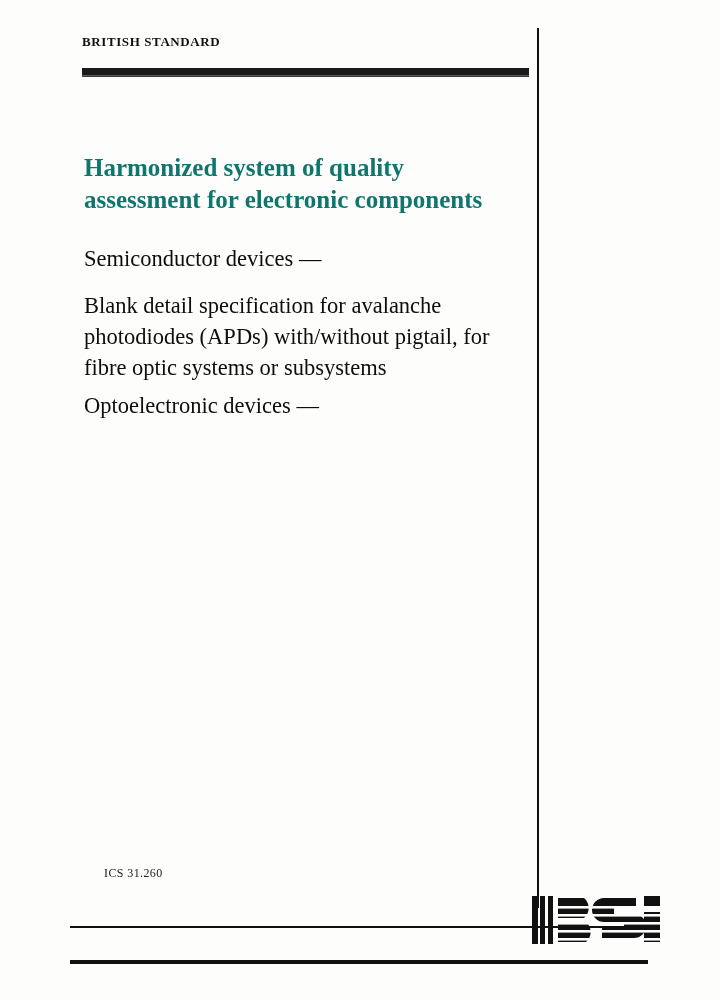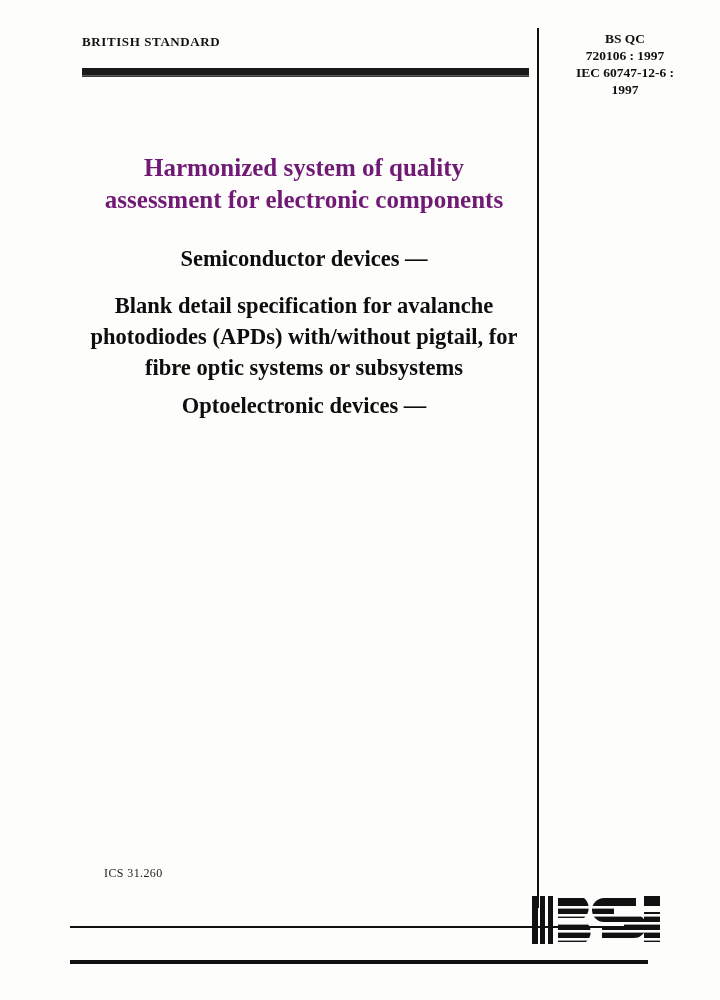--- a/index.html
+++ b/index.html
@@ -8,21 +8,20 @@
     background: #ffffff;
   }
   .page {
     position: relative;
     width: 720px;
     height: 1000px;
     background: #fdfdfb;
     font-family: "Liberation Serif", "DejaVu Serif", serif;
     color: #111;
     overflow: hidden;
-    text-align: center;
   }
 
   
   .header-label {
     position: absolute;
     left: 82px;
     top: 34px;
     font-family: "Liberation Serif", serif;
     font-weight: bold;
     font-size: 13px;
@@ -77,26 +76,26 @@
     position: absolute;
     left: 84px;
     top: 152px;
     width: 440px;
   }
   .title-main {
     font-family: "Liberation Serif", serif;
     font-weight: bold;
     font-size: 25px;
     line-height: 32px;
-    color: #701a75;
+    color: #0f766e;
     margin: 0 0 26px 0;
   }
   .subtitle {
     font-family: "Liberation Serif", serif;
-    font-weight: bold;
+    font-weight: normal;
     font-size: 22.5px;
     line-height: 34px;
     color: #0d0d0d;
     margin: 0 0 6px 0;
   }
   .subtitle.block {
     margin-top: 14px;
     line-height: 31px;
   }
 
@@ -149,26 +148,20 @@
   }
   .bsi-logo svg { display: block; }
 </style>
 </head>
 <body>
 
 <div class="page">
 
   <div class="header-label">BRITISH STANDARD</div>
 
-  <div class="ref-block">
-    <div>BS QC</div>
-    <div>720106 : 1997</div>
-    <div>IEC 60747-12-6 :</div>
-    <div>1997</div>
-  </div>
 
   <div class="rule-top"></div>
   <div class="v-rule"></div>
 
   <div class="title-area">
     <h1 class="title-main">Harmonized system of quality assessment for electronic components</h1>
 
     <div class="subtitle">Semiconductor devices —</div>
 
     <div class="subtitle block">Blank detail specification for avalanche photodiodes (APDs) with/without pigtail, for fibre optic systems or subsystems</div>

